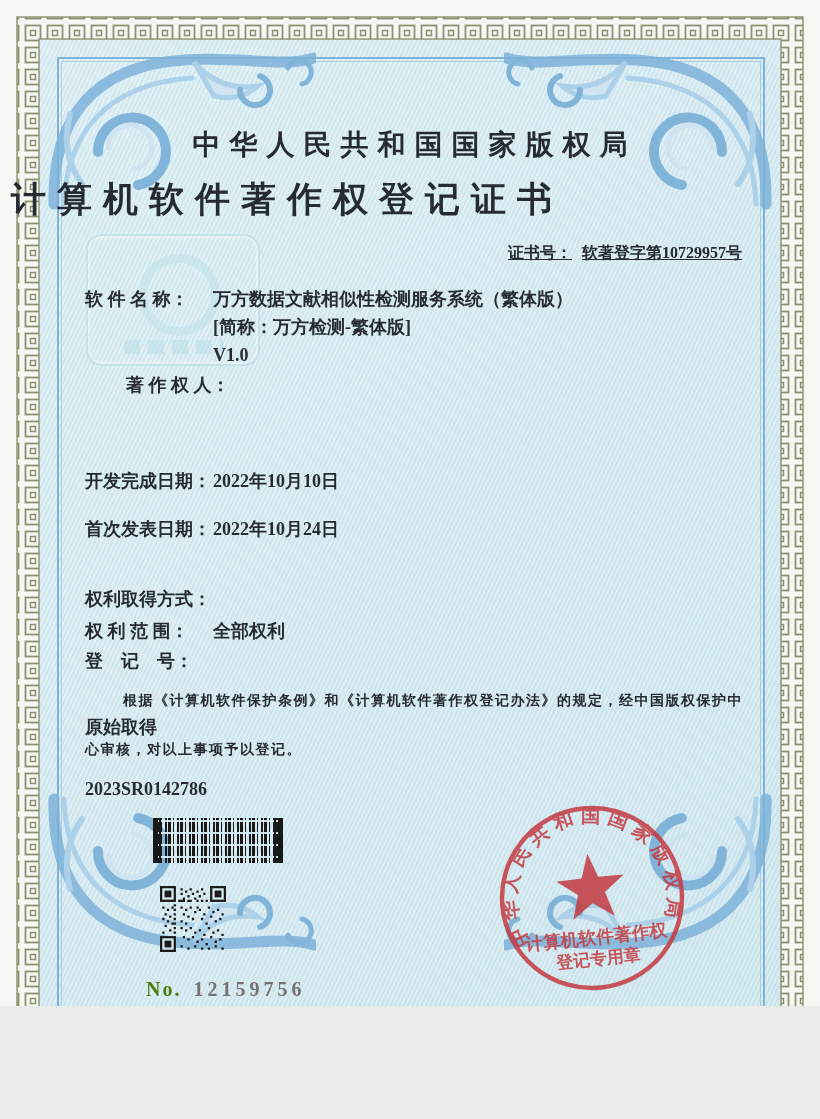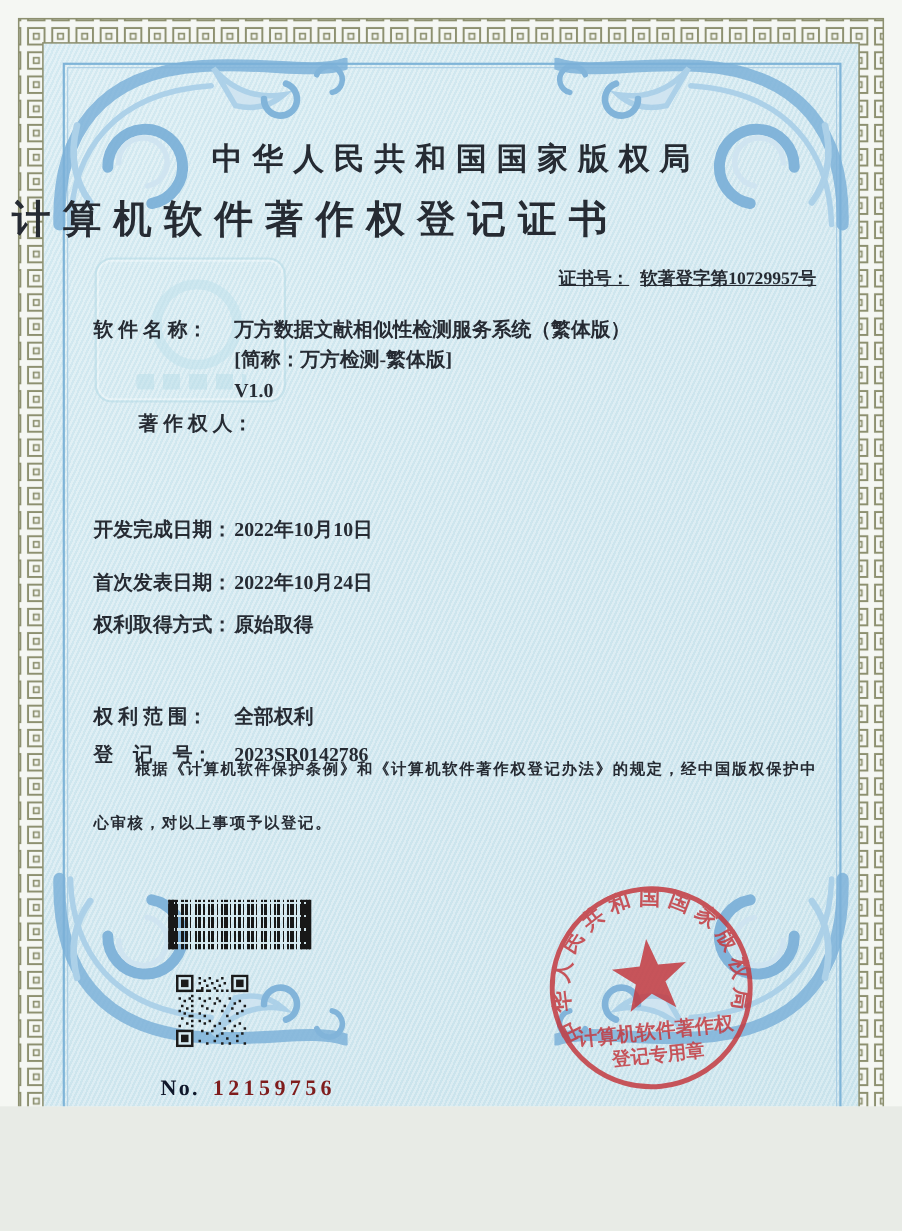--- a/index.html
+++ b/index.html
@@ -38,38 +38,38 @@
   .title{position:absolute;left:0;top:176px;width:100%;text-align:left;z-index:3;
          font-size:35px;font-weight:bold;letter-spacing:11px;text-indent:11px;}
   .certno{position:absolute;right:78px;top:243px;z-index:3;font-size:16px;font-weight:bold;text-decoration:underline;}
   .certno .lbl{margin-right:10px;}
   .frow{position:absolute;left:85px;display:flex;z-index:3;font-size:18px;font-weight:bold;line-height:28px;}
   .flabel{width:128px;flex:0 0 128px;}
   .r-software{top:285px;}
   .r-holder{top:371px;margin-left:41px;}
   .r-devdate{top:467px;}
   .r-pubdate{top:515px;}
-  .r-acquire{top:554px;}
-  .r-scope{top:637px;align-items:flex-end;}
-  .r-regno{top:672px;}
+  .r-acquire{top:585px;flex-direction:column;}
+  .r-scope{top:617px;align-items:flex-end;}
+  .r-regno{top:647px;flex-direction:column;}
   .statement{position:absolute;left:85px;top:676px;width:662px;z-index:3;
          font-size:14px;font-weight:bold;line-height:49px;text-indent:38px;letter-spacing:1.5px;}
   
   .barcode{position:absolute;left:153px;top:818px;width:130px;height:45px;z-index:3;
     background-image:
       linear-gradient(90deg,#181818 0 5px,rgba(0,0,0,0) 5px 6px,#181818 6px 8px,rgba(0,0,0,0) 8px),
       linear-gradient(270deg,#181818 0 5px,rgba(0,0,0,0) 5px 7px,#181818 7px 9px,rgba(0,0,0,0) 9px),
       repeating-linear-gradient(0deg,rgba(214,234,241,0) 0 5px,rgba(214,234,241,.95) 5px 7px,rgba(214,234,241,0) 7px 12px),
       repeating-linear-gradient(90deg,#181818 0 2px,rgba(0,0,0,0) 2px 3px,#181818 3px 6px,rgba(0,0,0,0) 6px 8px,#181818 8px 9px,rgba(0,0,0,0) 9px 12px);}
   
   .qr{position:absolute;left:160px;top:886px;width:66px;height:66px;z-index:3;}
   
   .serial{position:absolute;left:146px;top:978px;z-index:3;font-size:20px;font-weight:bold;letter-spacing:2px;}
-  .serial .no{color:#0f172a;margin-right:12px;}
-  .serial .num{color:#7f1d1d;letter-spacing:4px;}
+  .serial .no{color:#4d7c0f;margin-right:12px;}
+  .serial .num{color:#737373;letter-spacing:4px;}
   
   .issue-date{position:absolute;left:502px;top:974px;z-index:4;font-size:21px;font-weight:bold;letter-spacing:1px;}
   .seal{position:absolute;left:494px;top:800px;width:196px;height:196px;z-index:5;opacity:.84;
         transform:rotate(-6deg);}
 </style>
 </head>
 <body>
 
 <div class="page">
 

